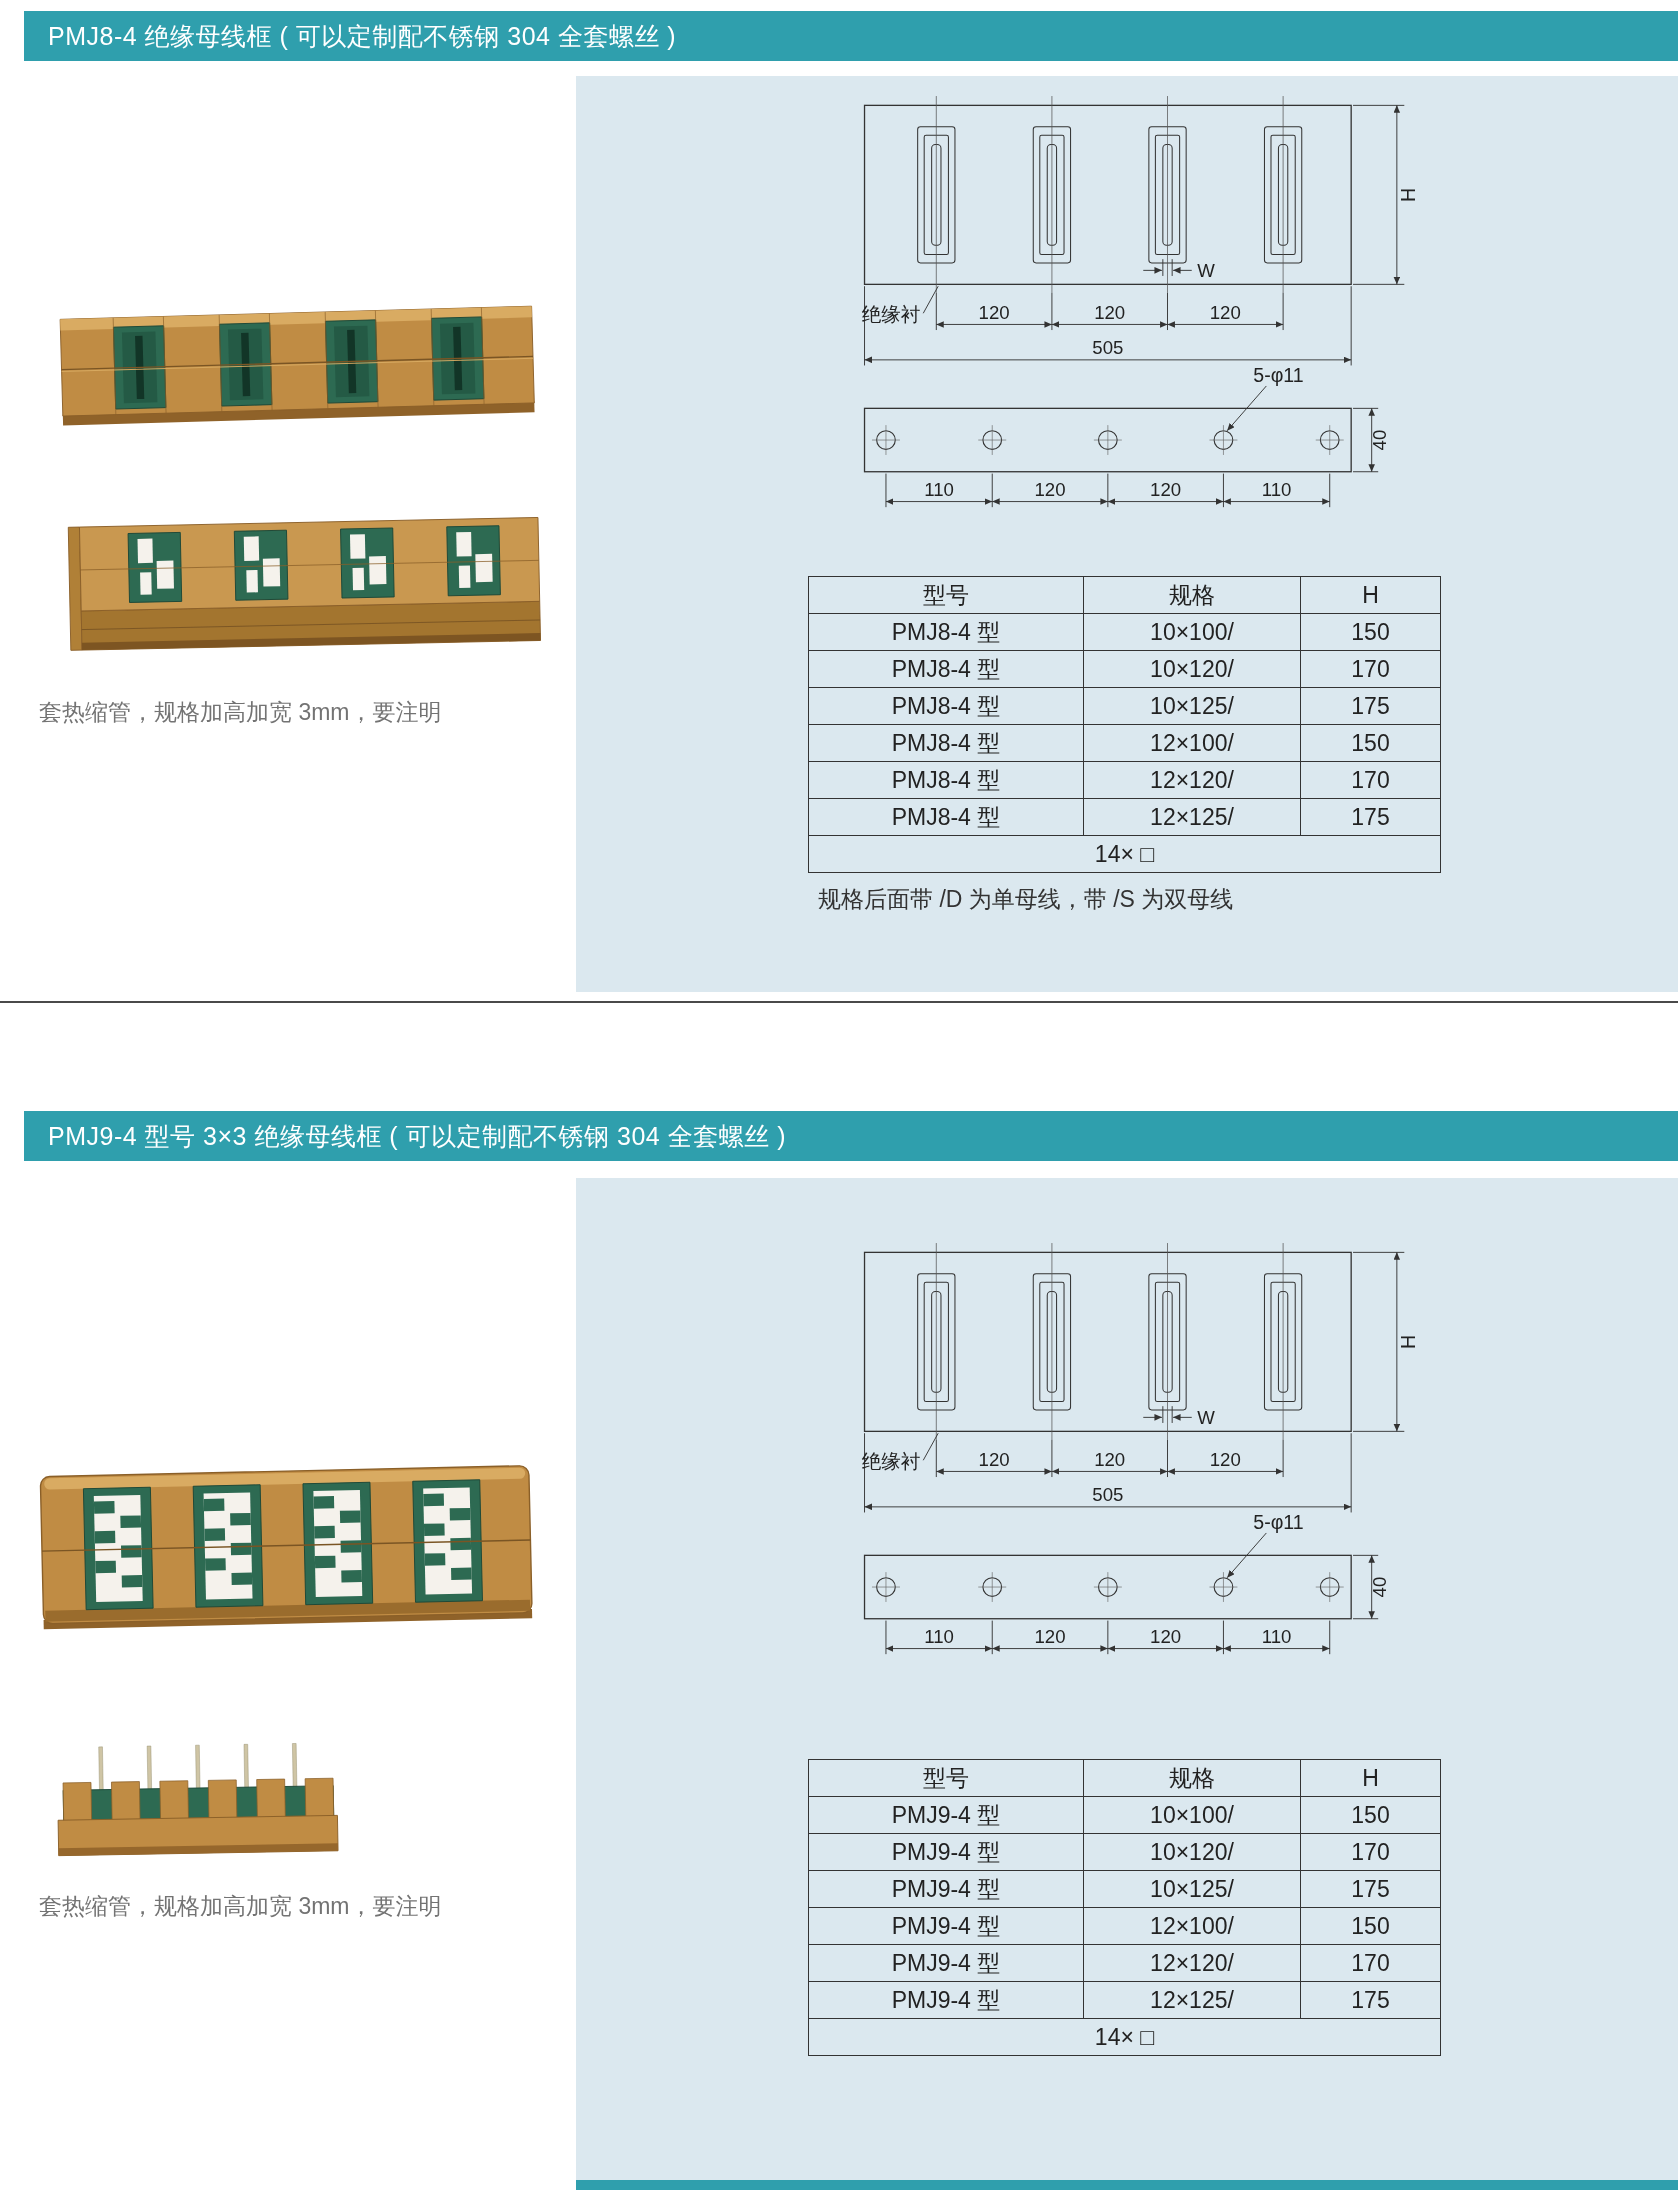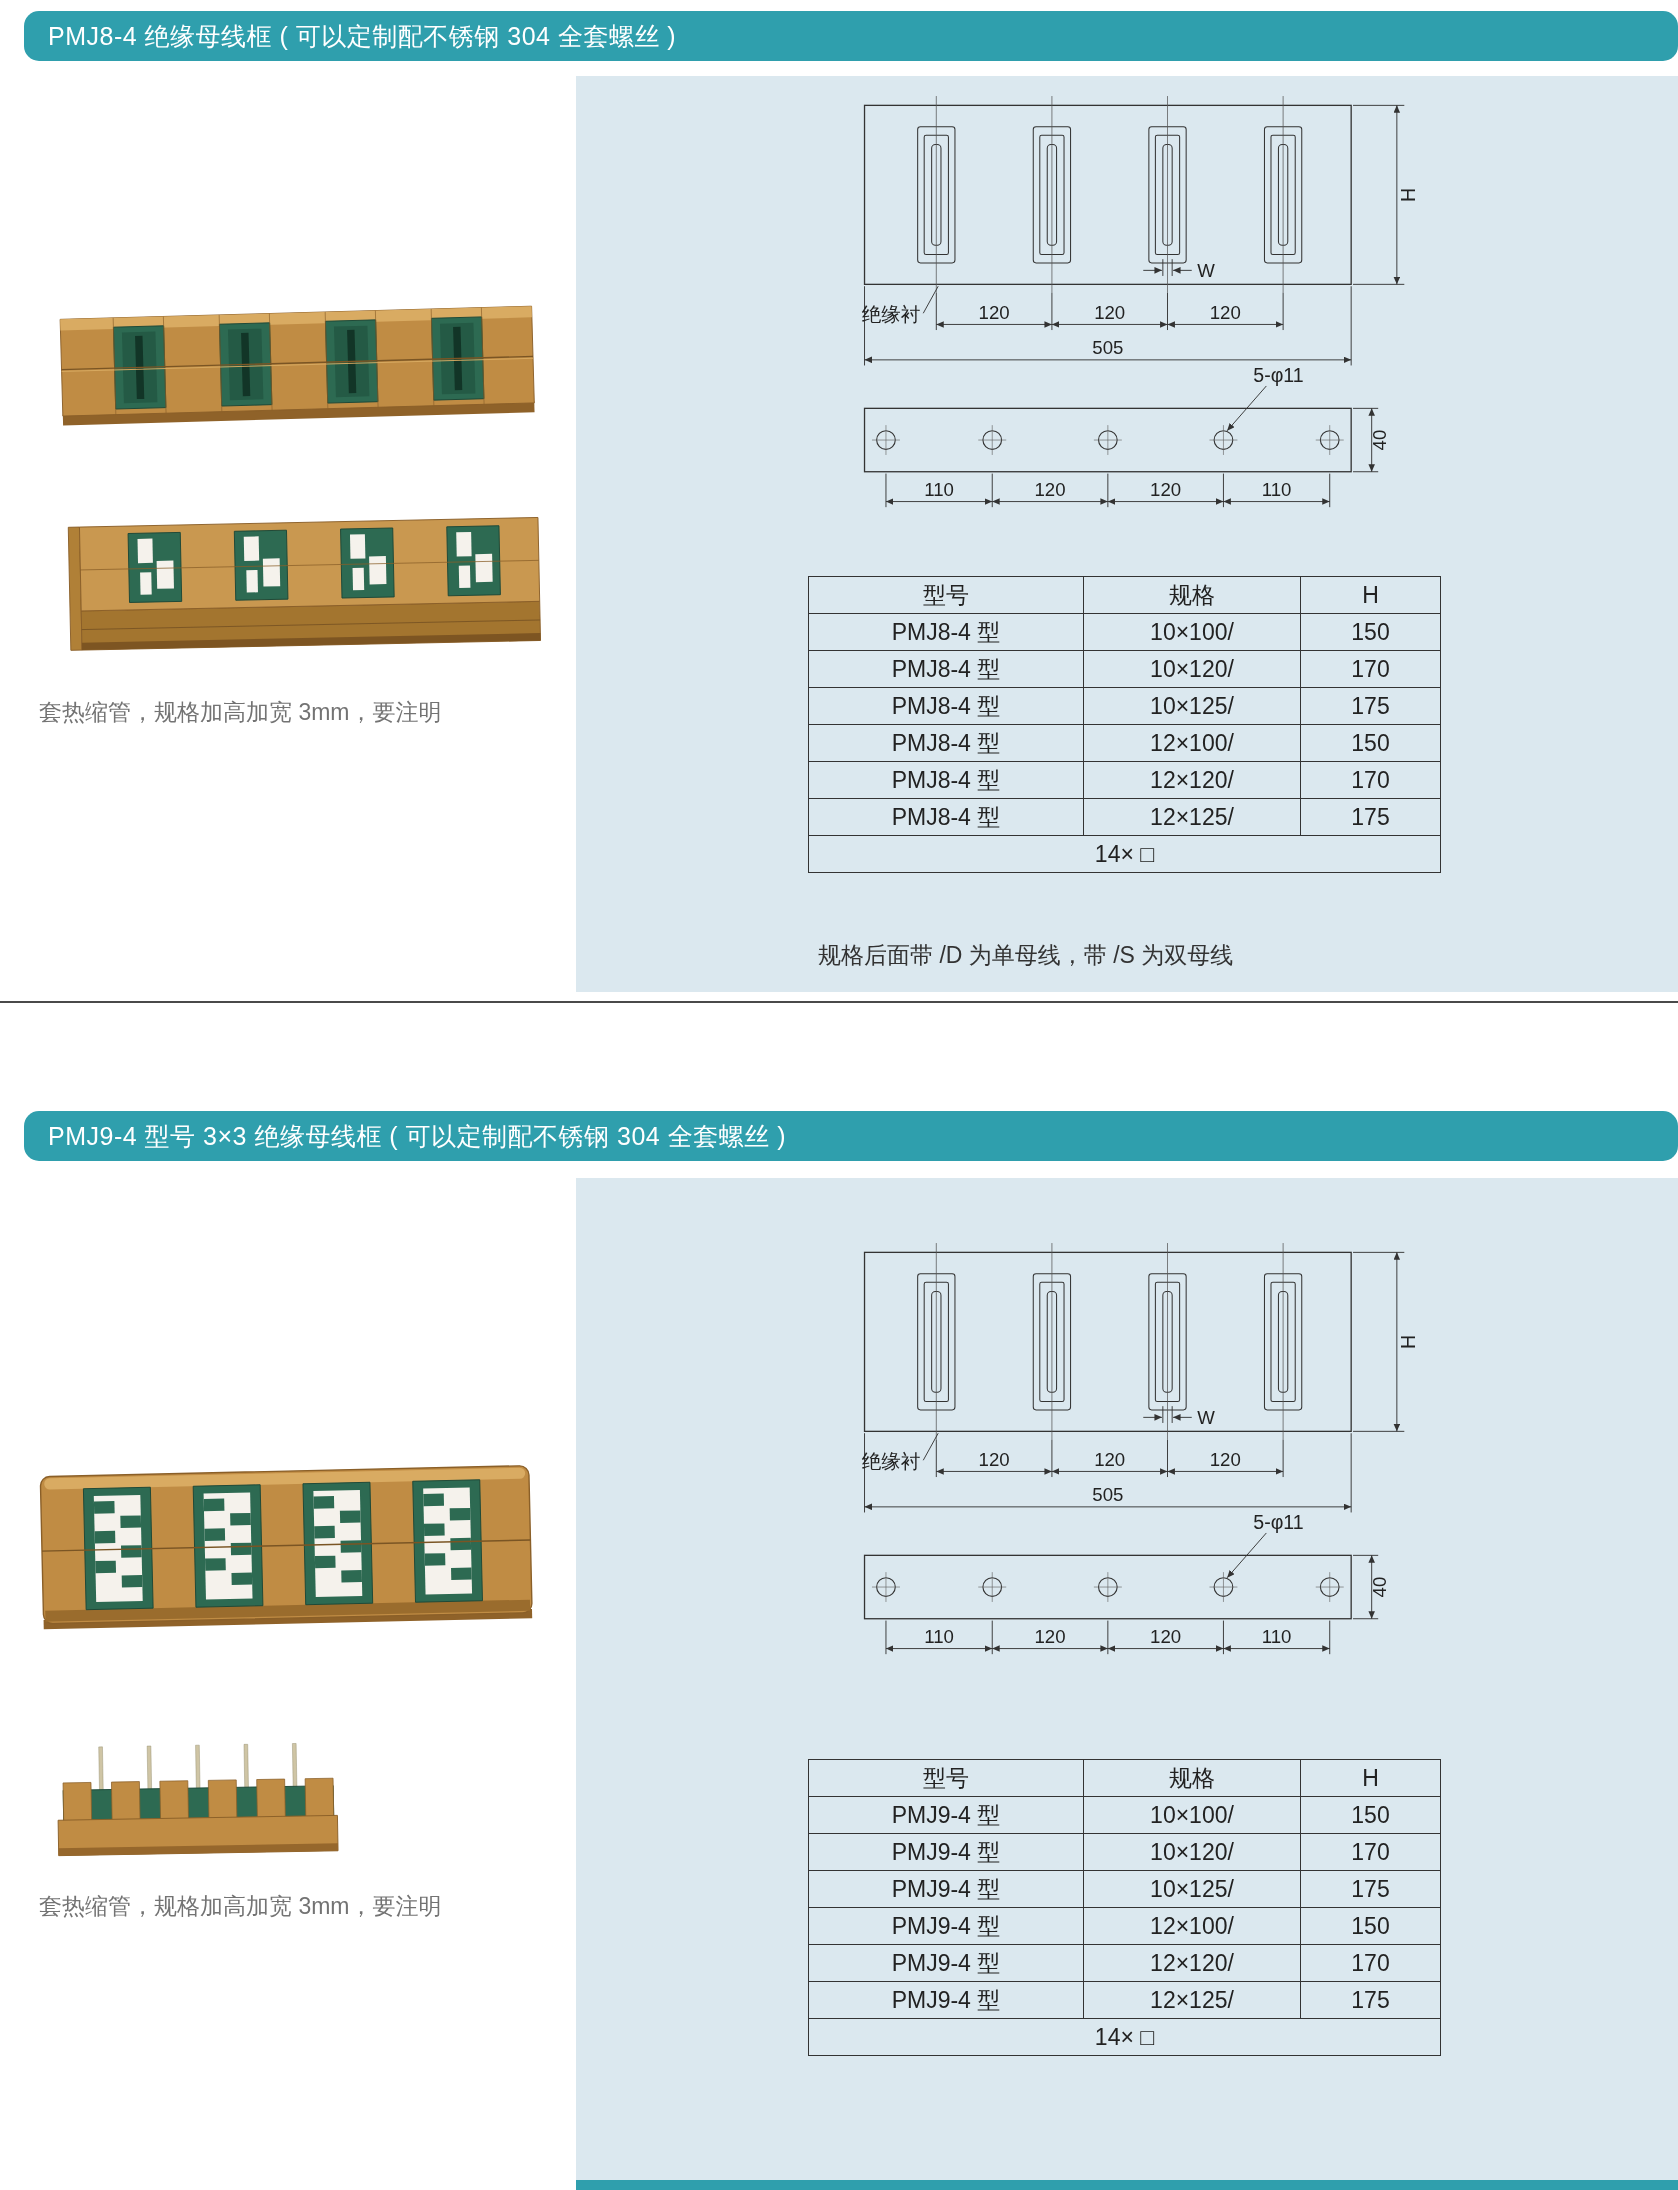--- a/index.html
+++ b/index.html
@@ -1,21 +1,21 @@
 <!DOCTYPE html>
 <html style="font-size:15px"><head>
 <meta charset="utf-8">
 <style>
   * { margin:0; padding:0; box-sizing:border-box; }
   html,body { background:#ffffff; }
   body { font-family:"Liberation Sans","DejaVu Sans",sans-serif; color:#333; }
   #page { position:relative; width:1678px; height:2191px; background:#ffffff; overflow:hidden; }
 
   .section-header { position:absolute; left:24px; right:0; height:50px; background:#2f9fad;
-    color:#ffffff; display:flex; align-items:center; padding-left:24px; font-size:25px; letter-spacing:0.5px;border-radius:15px; }
+    color:#ffffff; display:flex; align-items:center; padding-left:24px; font-size:25px; letter-spacing:0.5px; }
   .panel { position:absolute; left:576px; width:1102px; background:#dbe8ef; }
   .photo-note { position:absolute; font-size:23px; color:#737373; }
   .spec-note { position:absolute; font-size:23px; color:#333; }
 
   .spec-table { position:absolute; border-collapse:collapse; table-layout:fixed; width:632px;
     font-size:23px; color:#222; border:1.9px solid #333; }
   .spec-table th, .spec-table td { border:1.5px solid #333; font-weight:400; text-align:center;
     height:37px; padding:0 11px; }
 
   .divider { position:absolute; left:0; width:1678px; height:1.9px; background:#4a4a4a; }
@@ -273,21 +273,21 @@
           <td>PMJ8-4 型</td>
           <td>12×125/</td>
           <td>175</td>
         </tr>
       <tr>
           <td colspan="3">14× □</td>
         </tr>
     </tbody>
   </table>
 
-  <div class="spec-note" style="left:818px; top:940px;">规格后面带 /D 为单母线，带 /S 为双母线</div>
+  <div class="spec-note" style="left:818px; top:884px;">规格后面带 /D 为单母线，带 /S 为双母线</div>
 
   <div class="divider" style="top:1001px;"></div>
 
   <div class="panel" style="top:1178px; height:1012px;"></div>
 
   <div class="section-header" style="top:1111px;">
     <span>PMJ9-4 型号 3×3 绝缘母线框 ( 可以定制配不锈钢 304 全套螺丝 )</span>
   </div>
 
   <svg class="photo" style="left:32px; top:1432px;" width="513" height="228" viewBox="0 0 550 245">

